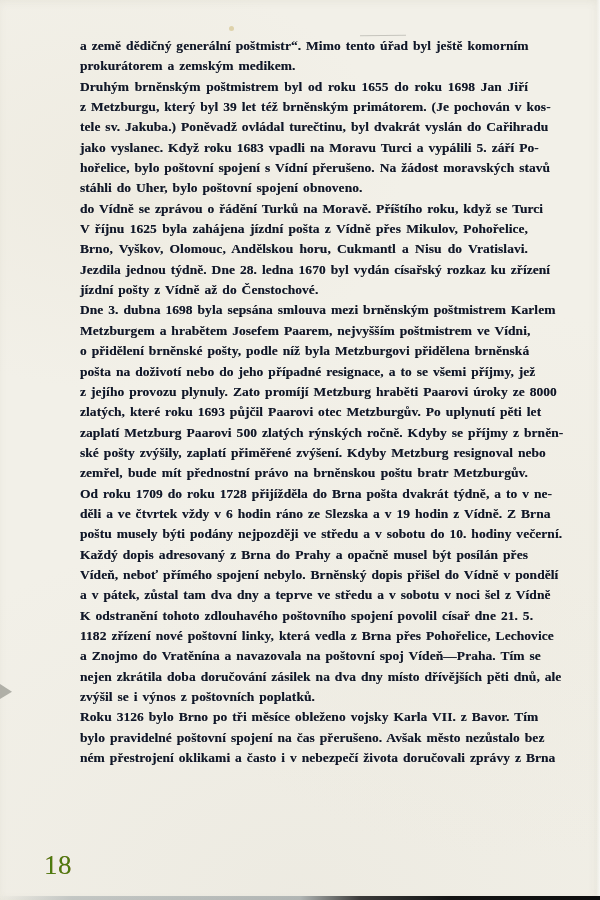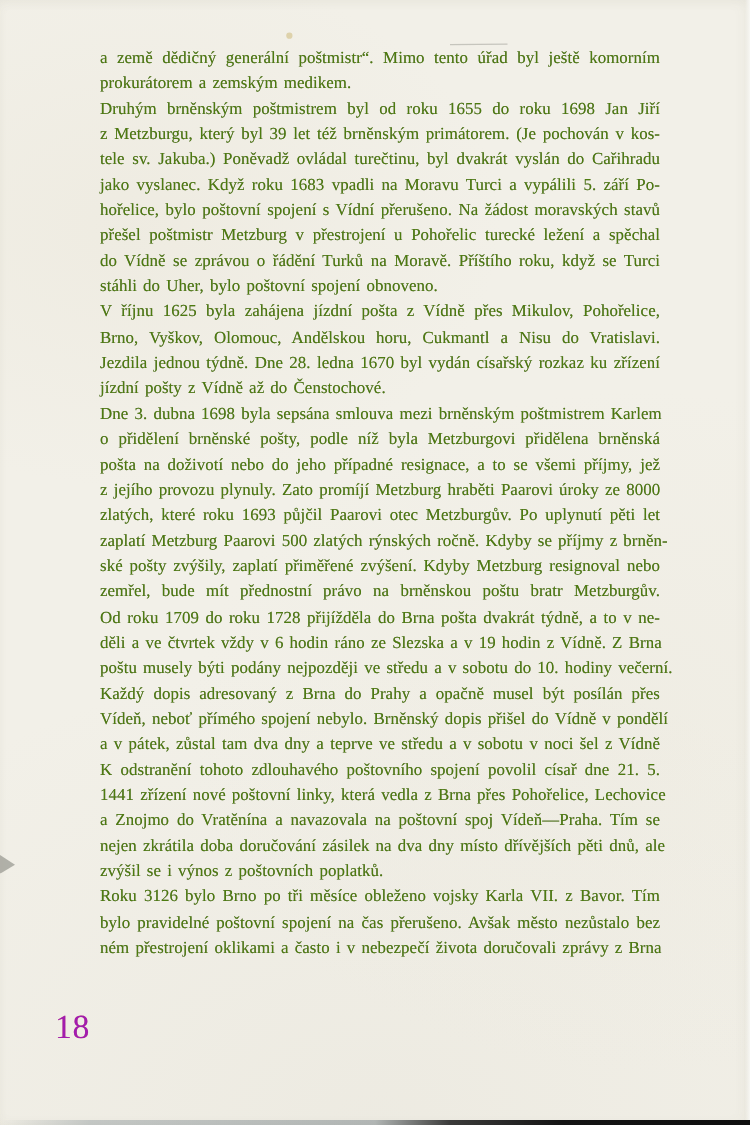--- a/index.html
+++ b/index.html
@@ -108,56 +108,56 @@
   }
 </style>
 </head>
 <body style="background: rgb(242, 240, 232);">
 
 <div class="paper"></div>
 
 <div class="hairline-mark"></div>
 <div class="dust-speck"></div>
 
-<div class="text-block" style="color: #4d7c0f;">
+<div class="text-block" style="color: #0f172a; font-weight: bold;">
     <div class="line">a země dědičný generální poštmistr“. Mimo tento úřad byl ještě komorním</div>
     <div class="line para-end">prokurátorem a zemským medikem.</div>
     <div class="line">Druhým brněnským poštmistrem byl od roku 1655 do roku 1698 Jan Jiří</div>
     <div class="line">z Metzburgu, který byl 39 let též brněnským primátorem. (Je pochován v kos-</div>
     <div class="line">tele sv. Jakuba.) Poněvadž ovládal turečtinu, byl dvakrát vyslán do Cařihradu</div>
     <div class="line">jako vyslanec. Když roku 1683 vpadli na Moravu Turci a vypálili 5. září Po-</div>
     <div class="line">hořelice, bylo poštovní spojení s Vídní přerušeno. Na žádost moravských stavů</div>
-    <div class="line">přešel poštmistr Metzburg v přestrojení u Pohořelic turecké ležení a spěchal</div>
+    <div class="line para-end">stáhli do Uher, bylo poštovní spojení obnoveno.</div>
     <div class="line">do Vídně se zprávou o řádění Turků na Moravě. Příštího roku, když se Turci</div>
-    <div class="line para-end">stáhli do Uher, bylo poštovní spojení obnoveno.</div>
     <div class="line">V říjnu 1625 byla zahájena jízdní pošta z Vídně přes Mikulov, Pohořelice,</div>
     <div class="line">Brno, Vyškov, Olomouc, Andělskou horu, Cukmantl a Nisu do Vratislavi.</div>
     <div class="line">Jezdila jednou týdně. Dne 28. ledna 1670 byl vydán císařský rozkaz ku zřízení</div>
     <div class="line para-end">jízdní pošty z Vídně až do Čenstochové.</div>
     <div class="line">Dne 3. dubna 1698 byla sepsána smlouva mezi brněnským poštmistrem Karlem</div>
+    <div class="line">Metzburgem a hrabětem Josefem Paarem, nejvyšším poštmistrem ve Vídni,</div>
     <div class="line">o přidělení brněnské pošty, podle níž byla Metzburgovi přidělena brněnská</div>
     <div class="line">pošta na doživotí nebo do jeho případné resignace, a to se všemi příjmy, jež</div>
     <div class="line">z jejího provozu plynuly. Zato promíjí Metzburg hraběti Paarovi úroky ze 8000</div>
     <div class="line">zlatých, které roku 1693 půjčil Paarovi otec Metzburgův. Po uplynutí pěti let</div>
     <div class="line">zaplatí Metzburg Paarovi 500 zlatých rýnských ročně. Kdyby se příjmy z brněn-</div>
     <div class="line">ské pošty zvýšily, zaplatí přiměřené zvýšení. Kdyby Metzburg resignoval nebo</div>
     <div class="line">zemřel, bude mít přednostní právo na brněnskou poštu bratr Metzburgův.</div>
     <div class="line">Od roku 1709 do roku 1728 přijížděla do Brna pošta dvakrát týdně, a to v ne-</div>
     <div class="line">děli a ve čtvrtek vždy v 6 hodin ráno ze Slezska a v 19 hodin z Vídně. Z Brna</div>
     <div class="line">poštu musely býti podány nejpozději ve středu a v sobotu do 10. hodiny večerní.</div>
     <div class="line">Každý dopis adresovaný z Brna do Prahy a opačně musel být posílán přes</div>
     <div class="line">Vídeň, neboť přímého spojení nebylo. Brněnský dopis přišel do Vídně v pondělí</div>
     <div class="line">a v pátek, zůstal tam dva dny a teprve ve středu a v sobotu v noci šel z Vídně</div>
     <div class="line">K odstranění tohoto zdlouhavého poštovního spojení povolil císař dne 21. 5.</div>
-    <div class="line">1441 zřízení nové poštovní linky, která vedla z Brna přes Pohořelice, Lechovice</div>
+    <div class="line">1182 zřízení nové poštovní linky, která vedla z Brna přes Pohořelice, Lechovice</div>
     <div class="line">a Znojmo do Vratěnína a navazovala na poštovní spoj Vídeň—Praha. Tím se</div>
     <div class="line">nejen zkrátila doba doručování zásilek na dva dny místo dřívějších pěti dnů, ale</div>
     <div class="line para-end">zvýšil se i výnos z poštovních poplatků.</div>
     <div class="line">Roku 3126 bylo Brno po tři měsíce obleženo vojsky Karla VII. z Bavor. Tím</div>
     <div class="line">bylo pravidelné poštovní spojení na čas přerušeno. Avšak město nezůstalo bez</div>
     <div class="line">ném přestrojení oklikami a často i v nebezpečí života doručovali zprávy z Brna</div>
   </div>
 
-<div class="page-number" style="color: #a21caf;">18</div>
+<div class="page-number" style="color: #4d7c0f; margin-top: 44px;">18</div>
 
 <div class="margin-arrow"></div>
 <div class="scan-edge-right"></div>
 <div class="scan-edge-bottom"></div>
 
 </body></html>

